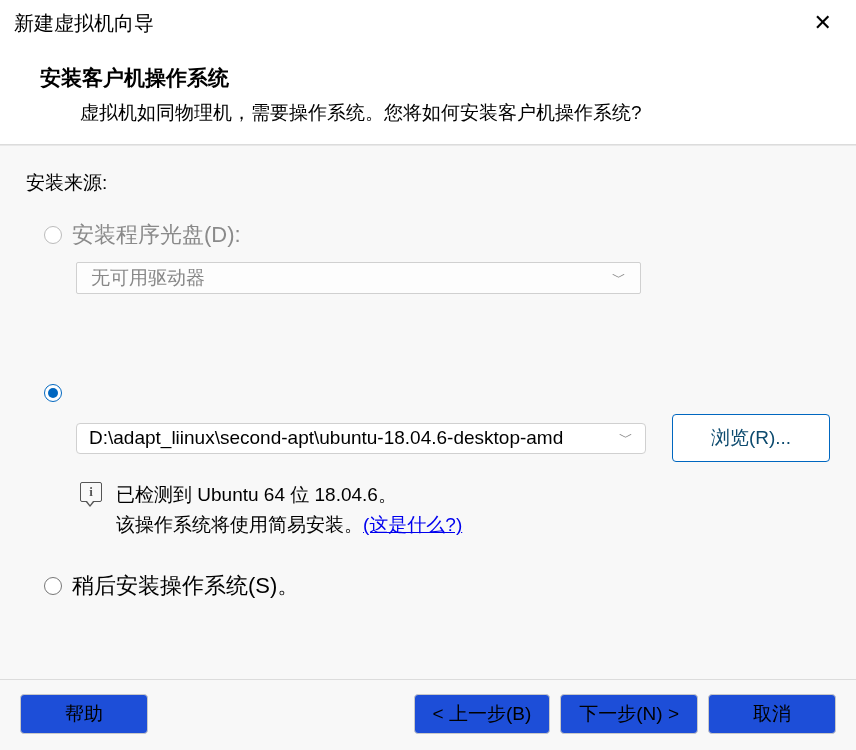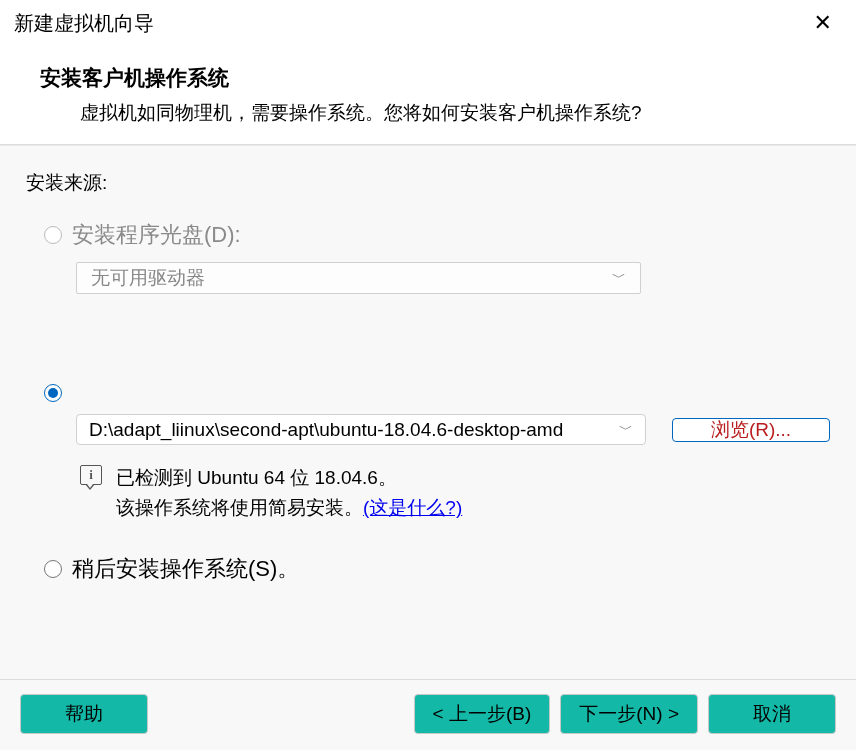--- a/index.html
+++ b/index.html
@@ -133,26 +133,26 @@
       background: #ffffff;
       display: flex;
       align-items: center;
       justify-content: space-between;
       padding: 0 12px;
       font-size: 19px;
       color: #000;
     }
     .browse-btn {
       width: 170px;
-      height: 24px;
+      height: 48px;
       border: 1.5px solid #0067C0;
       background: #ffffff;
       border-radius: 4px;
       font-size: 19px;
-      color: #b91c1c;
+      color: #0c4a6e;
       cursor: pointer;
       display: inline-flex;
       align-items: center;
       justify-content: center;
     }
     .info-row {
       display: flex;
       align-items: flex-start;
       gap: 14px;
       margin-left: 54px;
@@ -221,21 +221,21 @@
       display: flex;
       align-items: center;
       padding: 14px 20px 16px 20px;
       border-top: 1px solid #dcdcdc;
       background: #f8f8f8;
       gap: 10px;
     }
     .btn {
       height: 40px;
       min-width: 128px;
-      background: #14b8a6;
+      background: #1d4ed8;
       border: 1px solid #c8c8c8;
       border-radius: 4px;
       font-size: 19px;
       color: #000;
       cursor: pointer;
       display: inline-flex;
       align-items: center;
       justify-content: center;
       padding: 0 18px;
     }

